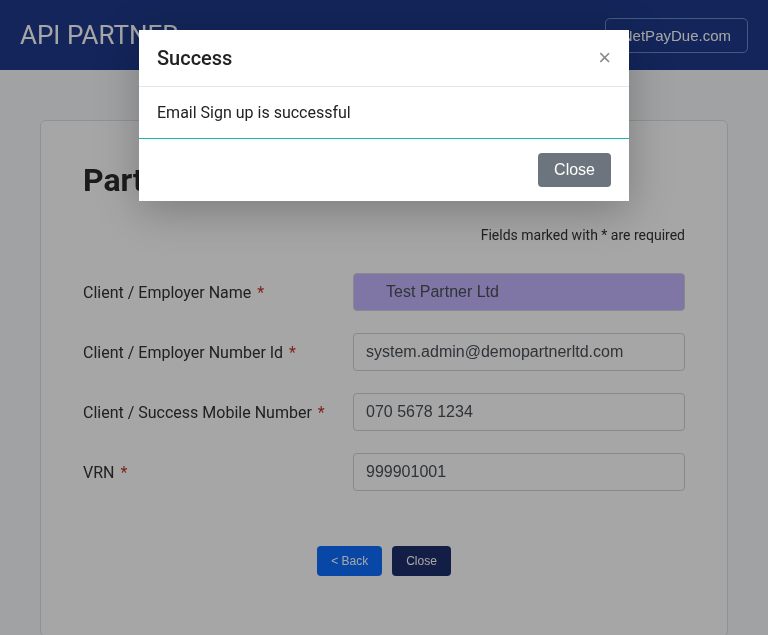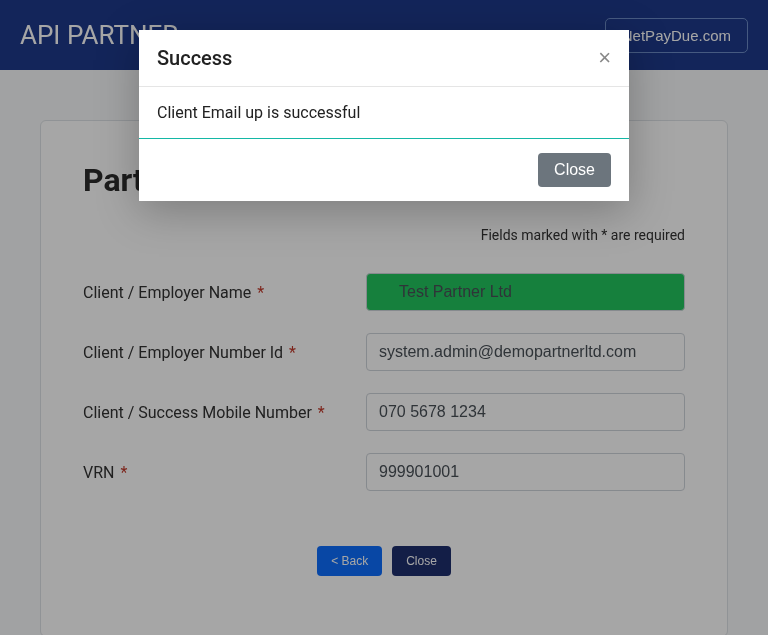--- a/index.html
+++ b/index.html
@@ -49,40 +49,39 @@
     .required-note {
       text-align: right;
       font-size: 14px;
       color: #333;
       margin-bottom: 30px;
     }
     .form-row {
       display: flex;
       align-items: center;
       margin-bottom: 22px;
-      gap: 13px;
     }
     .form-label {
       width: 270px;
       font-size: 16px;
       color: #333;
     }
     .required { color: #c0392b; margin-left: 2px; }
     .form-input {
       flex: 1;
       height: 38px;
       border: 1px solid #ced4da;
       border-radius: 4px;
       padding: 0 12px;
       font-size: 16px;
       color: #495057;
       background: #fff;
     }
     .form-input[readonly] {
-      background: #22c55e;
+      background: #c4b5fd;
       padding-left: 32px;
     }
     .buttons {
       display: flex;
       justify-content: center;
       gap: 10px;
       margin-top: 55px;
     }
     .btn {
       padding: 8px 14px;
@@ -207,17 +206,17 @@
   </div>
 </div>
 
 <div class="overlay"></div>
 
 <div class="modal">
   <div class="modal-header">
     <div class="modal-title">Success</div>
     <button class="modal-close">×</button>
   </div>
-  <div class="modal-body">Client Email up is successful</div>
+  <div class="modal-body">Email Sign up is successful</div>
   <div class="modal-footer">
     <button class="btn-close-modal">Close</button>
   </div>
 </div>
 
 </body></html>

